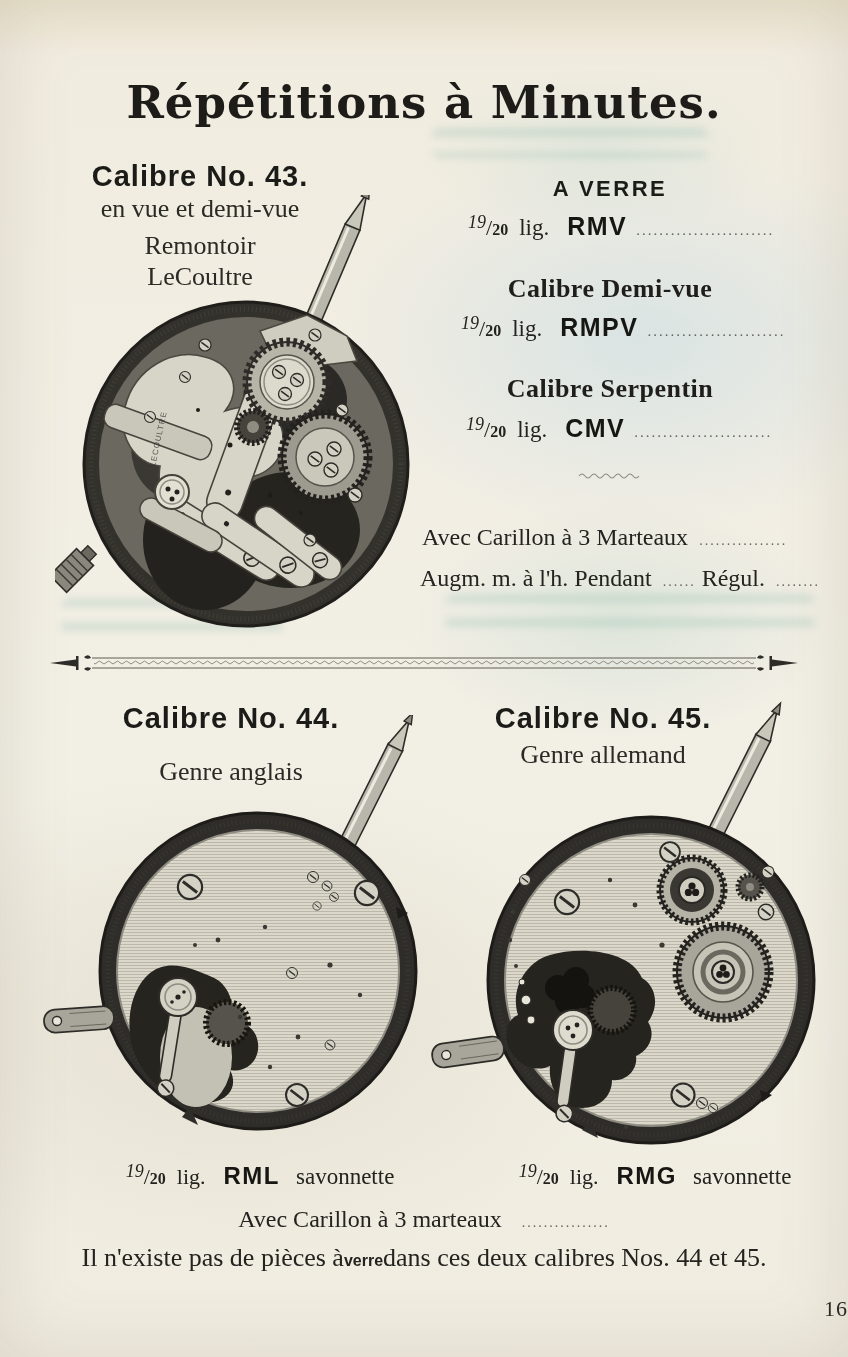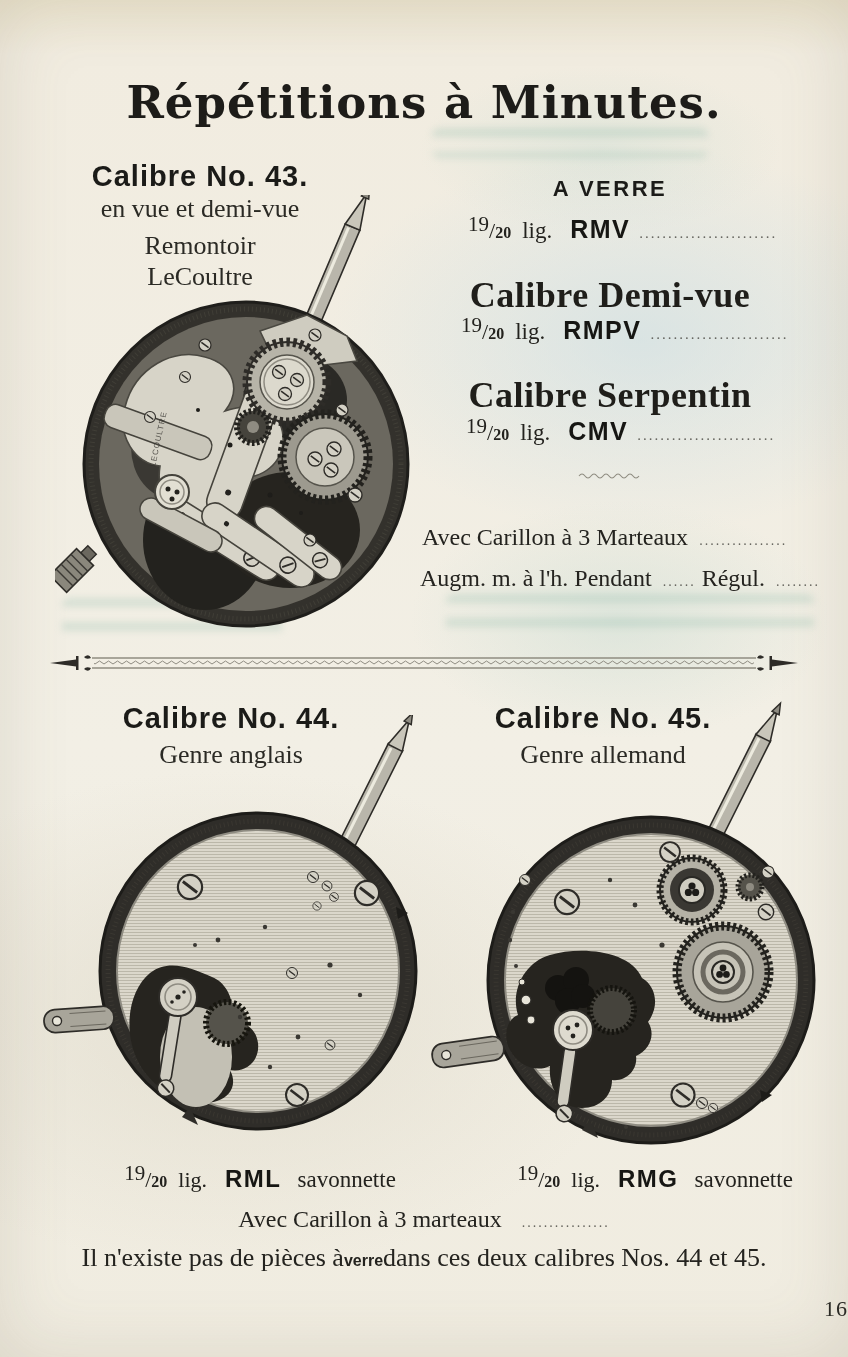--- a/index.html
+++ b/index.html
@@ -18,23 +18,23 @@
   .abs{position:absolute;}
   .center{text-align:center;}
   .title{
     left:0; right:0; top:76px; text-align:center;
     font-family:"DejaVu Serif", serif; font-weight:700;
     font-size:45px; letter-spacing:1px; color:#1d1c19;
   }
   .h-sans{font-family:"Liberation Sans", sans-serif; font-weight:700; font-size:29px; letter-spacing:1px; color:#1b1b18;}
   .sub-serif{font-size:26px; line-height:31px; color:#2b2a25;}
   .verre-head{font-family:"Liberation Sans", sans-serif; font-weight:700; font-size:22px; letter-spacing:2.5px; color:#1b1b18;}
-  .serif-head{font-family:"Liberation Serif", serif; font-weight:700; font-size:36px; color:#1f1e1a; letter-spacing:.5px;}
+  .serif-head{font-family:"Liberation Serif", serif; font-weight:700; font-size:26px; color:#1f1e1a; letter-spacing:.5px;}
   .price-row{white-space:nowrap;}
-  .fnum{font-size:21px; vertical-align:7px;}
+  .fnum{font-size:18px; vertical-align:7px;font-style:italic;}
   .fsep{font-size:22px;}
   .fden{font-size:16px; font-weight:700;}
   .unit{font-size:23px; margin-left:7px;}
   .code{font-family:"Liberation Sans", sans-serif; font-weight:700; font-size:25px; letter-spacing:1.5px; margin-left:14px; color:#161613;}
   .leader{font-size:15px; letter-spacing:2px; color:#46453f; opacity:.8; margin-left:5px;}
   .opt-line{font-size:24px; white-space:nowrap; color:#24231f;}
   .opt-line .leader{font-size:14px;}
   .opt-gap{}
   .caption{white-space:nowrap;}
   .caption .unit{font-size:22px;}
@@ -231,21 +231,21 @@
     <path d="M34,17 q5,4 7,-1 q-5,-2 -7,1 Z" fill="#2e2c28"></path>
 
     <polygon points="748,11 722,7.5 722,14.5" fill="#2e2c28"></polygon>
     <rect x="719.5" y="4" width="2.5" height="14" fill="#2e2c28"></rect>
     <path d="M714,5 q-5,-4 -7,1 q5,2 7,-1 Z" fill="#2e2c28"></path>
     <path d="M714,17 q-5,4 -7,-1 q5,-2 7,1 Z" fill="#2e2c28"></path>
   </svg>
 
   <div class="abs center" style="left:106px;top:702px;width:250px;">
     <div class="h-sans">Calibre No. 44.</div>
-    <div class="sub-serif" style="margin-top:4px;">Genre anglais</div>
+    <div class="sub-serif" style="margin-top:21px;">Genre anglais</div>
   </div>
   <div class="abs center" style="left:478px;top:702px;width:250px;">
     <div class="h-sans">Calibre No. 45.</div>
     <div class="sub-serif" style="margin-top:4px;">Genre allemand</div>
   </div>
 
   <svg class="abs" style="left:30px;top:715px;" width="430" height="430" viewBox="0 0 430 430">
     <defs>
       <pattern id="m44-hatch" width="6" height="3" patternUnits="userSpaceOnUse">
         <rect width="6" height="3" fill="#dbd7cb"></rect>

